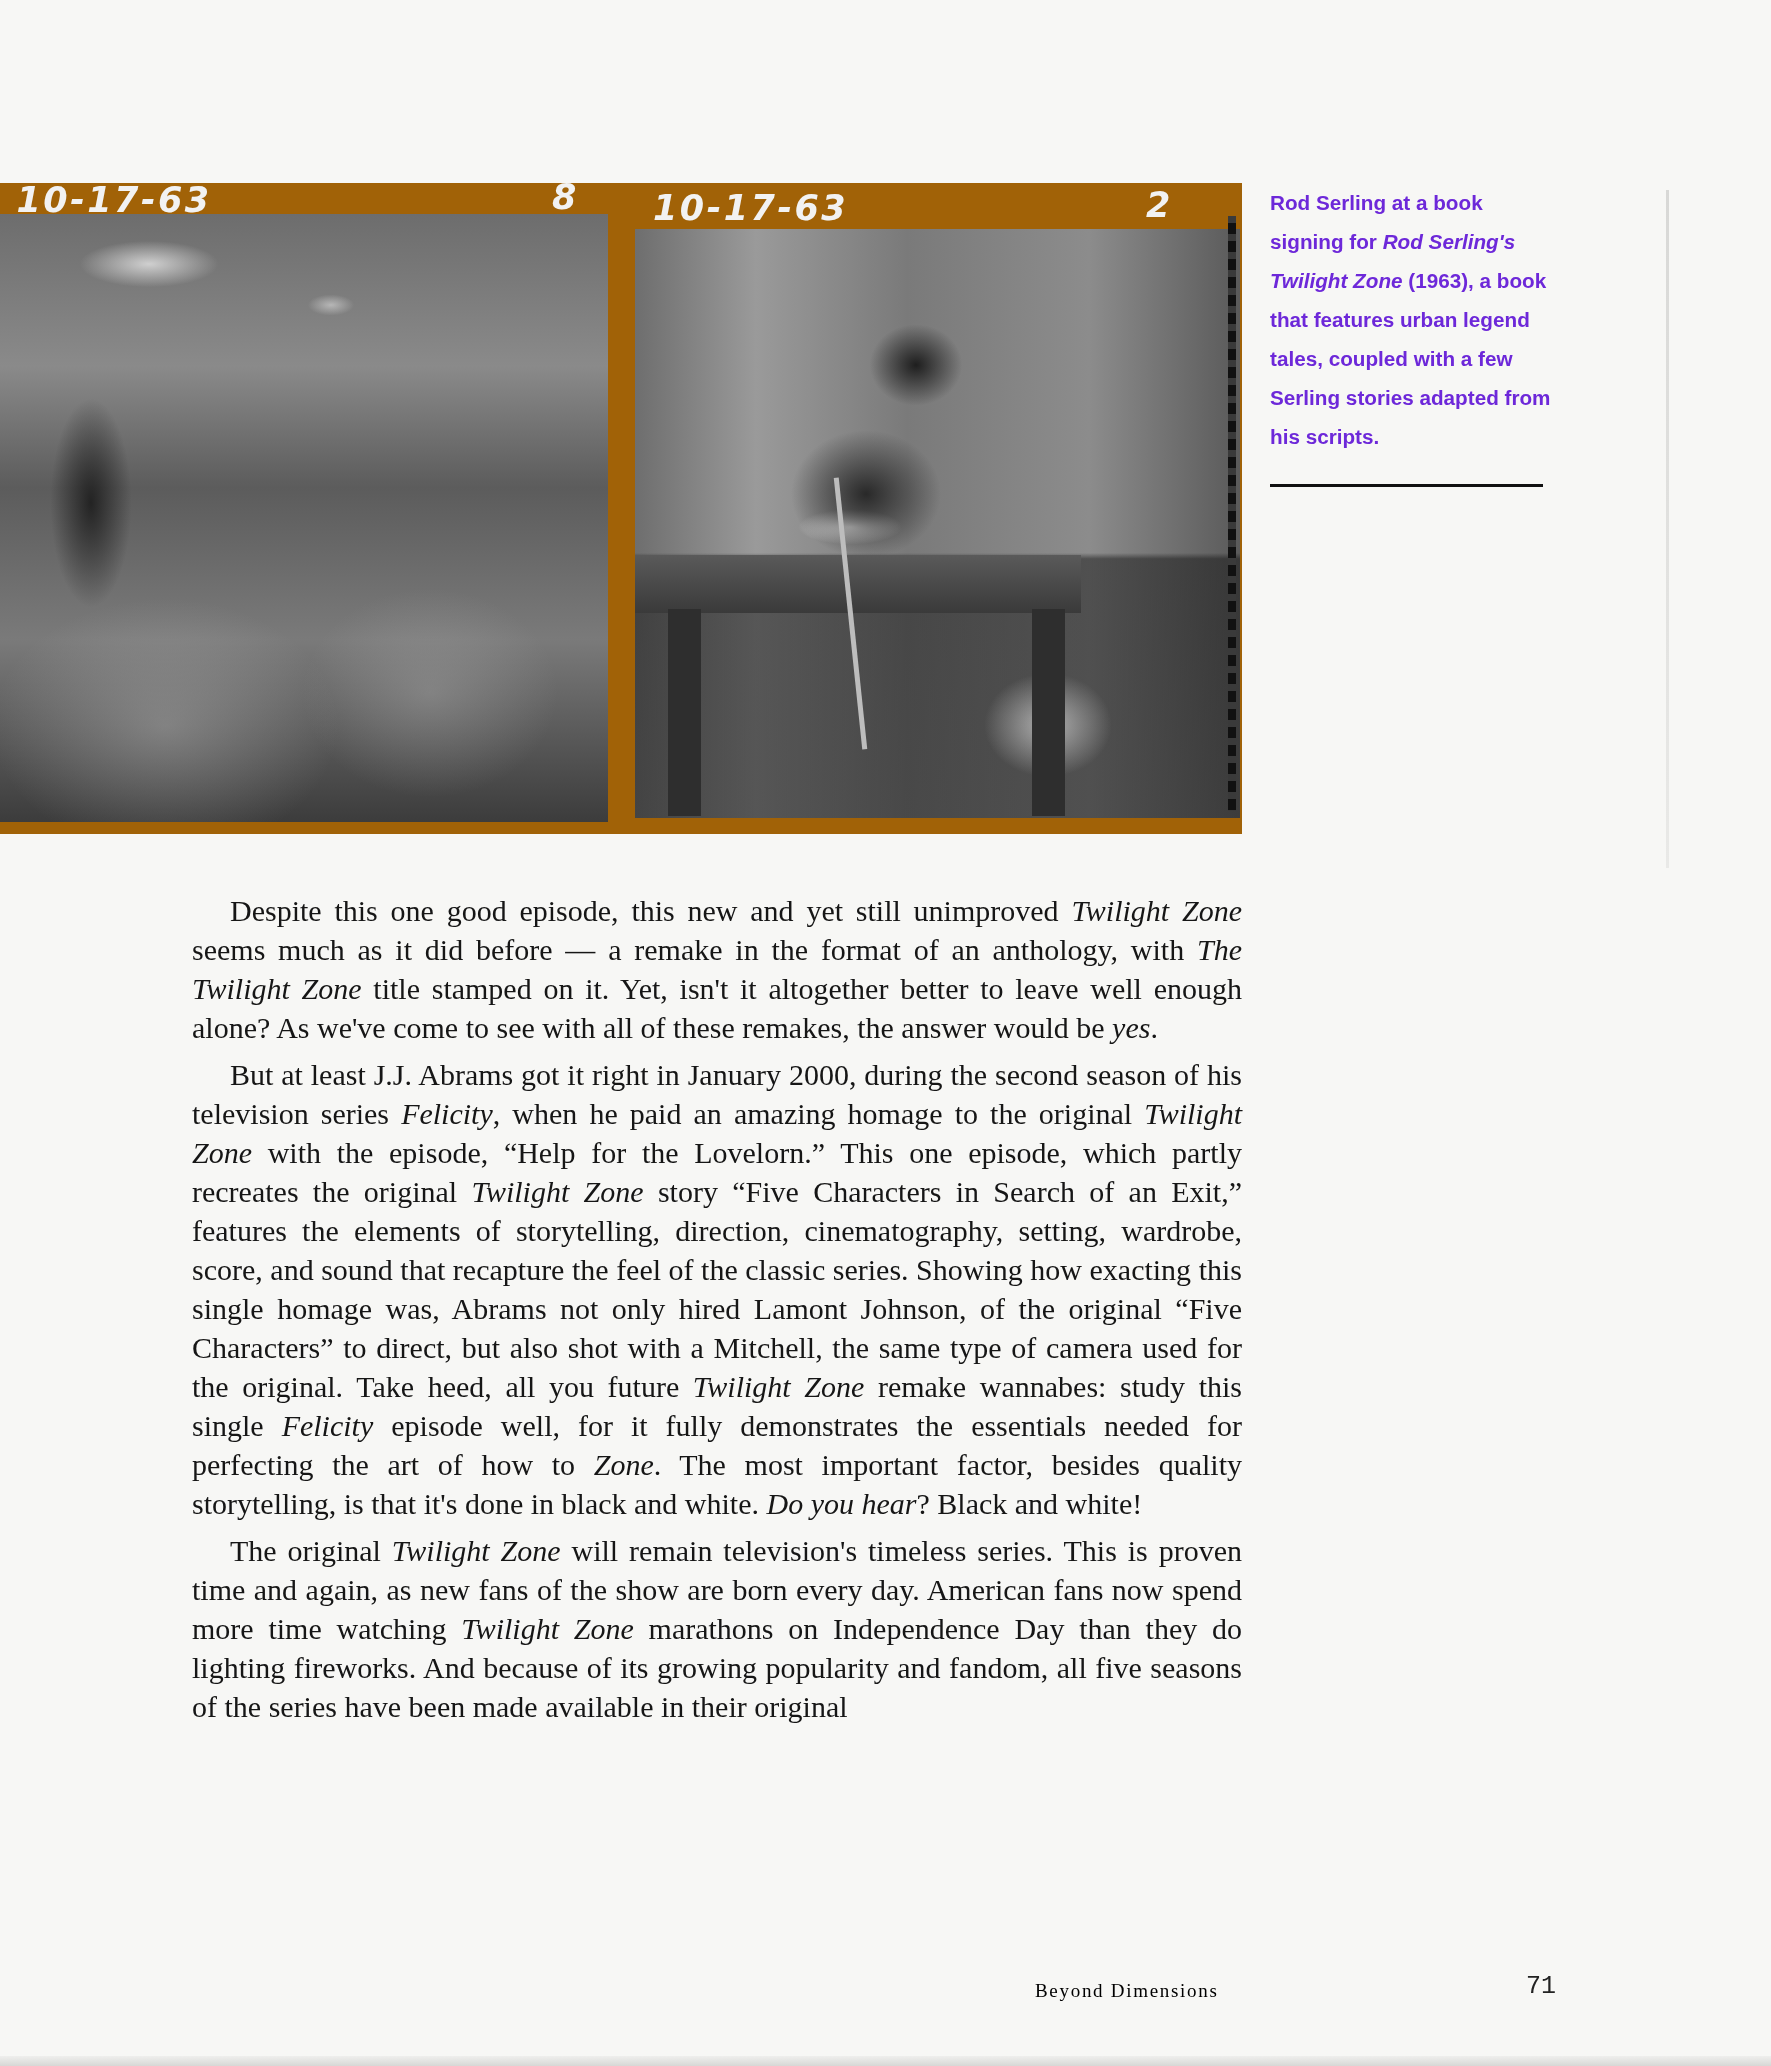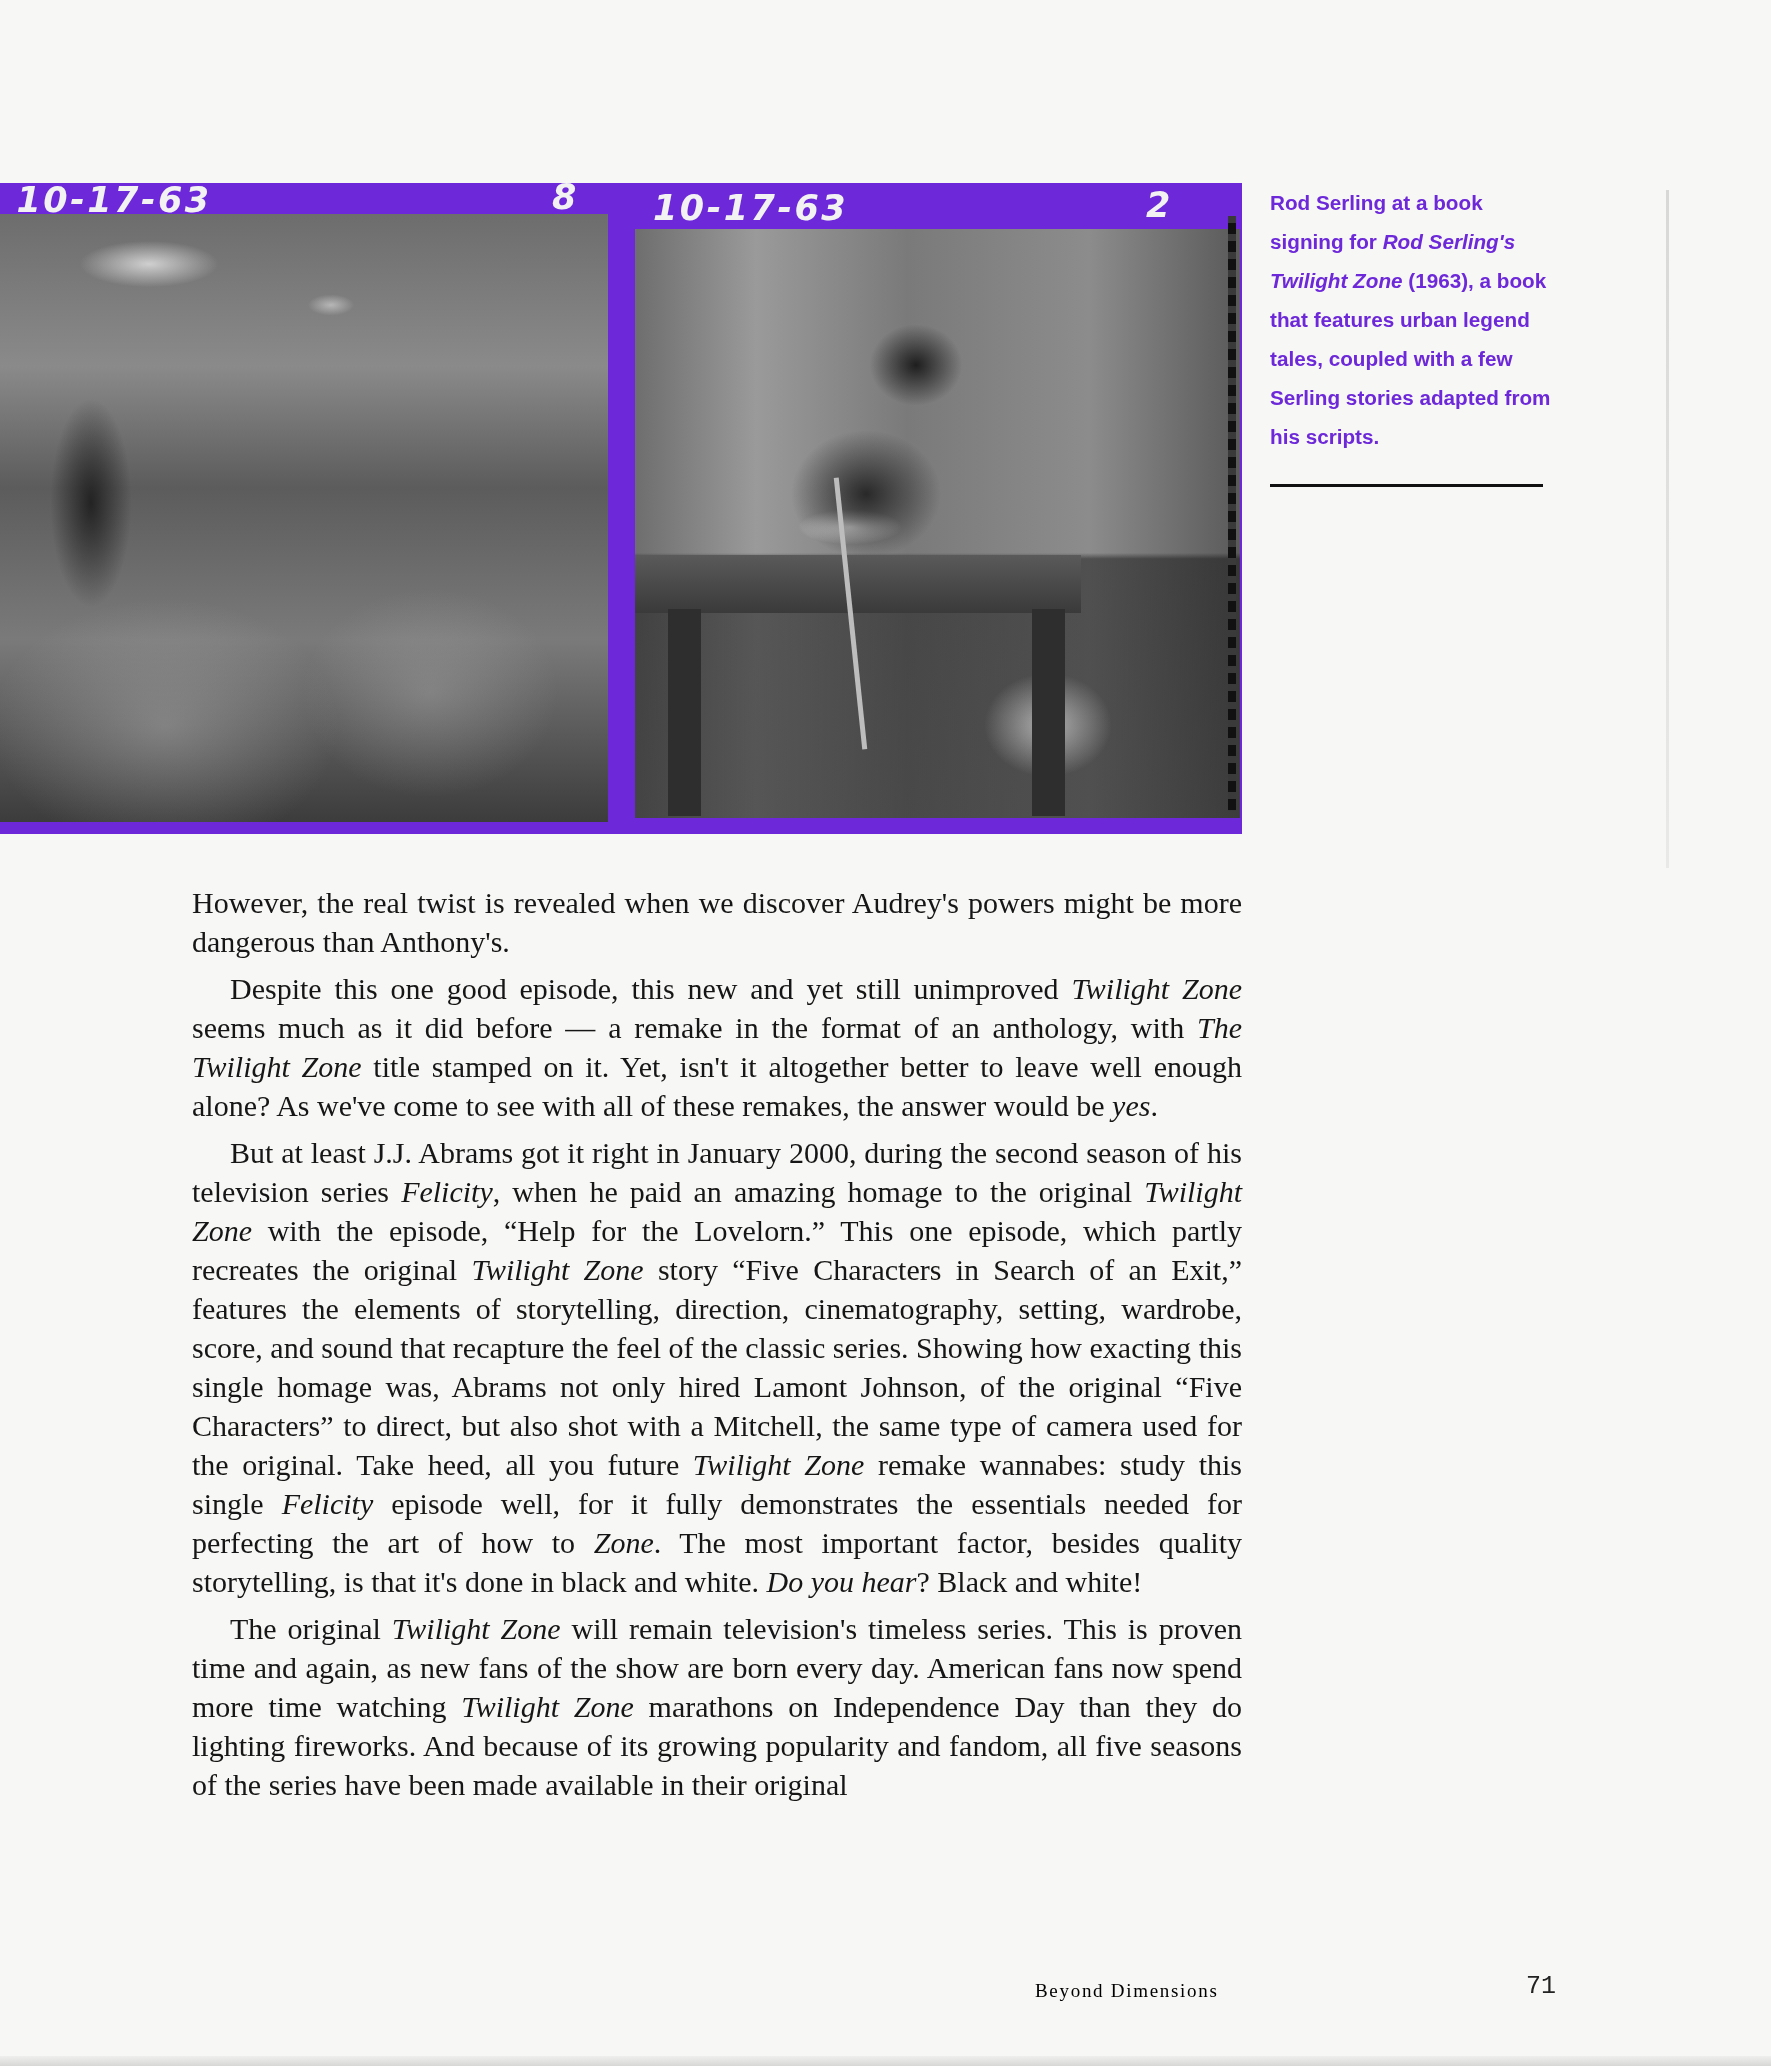--- a/index.html
+++ b/index.html
@@ -13,21 +13,21 @@
     position:absolute; left:1666px; top:190px; width:2.5px; height:678px;
     background:linear-gradient(#d8d8d6,#e9e9e7);
   }
   .bottom-edge {
     position:absolute; left:0; top:2056px; width:1771px; height:10px;
     background:linear-gradient(#efefed,#d7d7d5);
   }
   
   .contact-sheet {
     position:absolute; left:0; top:183px; width:1242px; height:651px;
-    background:#6d28d9;
+    background:#a16207;
   }
   .frame {
     position:absolute; overflow:hidden;
   }
   .frame-1 { left:0; top:31px; width:608px; height:608px;
     background:
       radial-gradient(ellipse 99px 33px at 149px 50px, rgba(230,230,230,.8), transparent 70%),
       radial-gradient(ellipse 33px 15px at 331px 91px, rgba(220,220,220,.6), transparent 70%),
       radial-gradient(ellipse 248px 182px at 165px 512px, rgba(200,200,200,.35), transparent 70%),
       radial-gradient(ellipse 182px 149px at 430px 479px, rgba(180,180,180,.35), transparent 70%),
@@ -107,21 +107,20 @@
   <span class="film-label fl-num-1">8</span>
   <span class="film-label fl-date-2">10-17-63</span>
   <span class="film-label fl-num-2">2</span>
   <div class="sprocket-edge"></div>
 </div>
 
 <div class="caption" id="caption"><span>Rod Serling at a book signing for </span><i>Rod Serling's Twilight Zone</i><span> (1963), a book that features urban legend tales, coupled with a few Serling stories adapted from his scripts.</span></div>
 <div class="caption-rule"></div>
 
 <div class="body-text" id="body">
-    <p><span>However, the real twist is revealed when we discover Audrey's powers might be more dangerous than Anthony's.</span></p>
     <p class="indent"><span>Despite this one good episode, this new and yet still unimproved </span><i>Twilight Zone</i><span> seems much as it did before — a remake in the format of an anthology, with </span><i>The Twilight Zone</i><span> title stamped on it. Yet, isn't it altogether better to leave well enough alone? As we've come to see with all of these remakes, the answer would be </span><i>yes</i><span>.</span></p>
     <p class="indent"><span>But at least J.J. Abrams got it right in January 2000, during the second season of his television series </span><i>Felicity</i><span>, when he paid an amazing homage to the original </span><i>Twilight Zone</i><span> with the episode, “Help for the Lovelorn.” This one episode, which partly recreates the original </span><i>Twilight Zone</i><span> story “Five Characters in Search of an Exit,” features the elements of storytelling, direction, cinematography, setting, wardrobe, score, and sound that recapture the feel of the classic series. Showing how exacting this single homage was, Abrams not only hired Lamont Johnson, of the original “Five Characters” to direct, but also shot with a Mitchell, the same type of camera used for the original. Take heed, all you future </span><i>Twilight Zone</i><span> remake wannabes: study this single </span><i>Felicity</i><span> episode well, for it fully demonstrates the essentials needed for perfecting the art of how to </span><i>Zone</i><span>. The most important factor, besides quality storytelling, is that it's done in black and white. </span><i>Do you hear</i><span>? Black and white!</span></p>
     <p class="indent"><span>The original </span><i>Twilight Zone</i><span> will remain television's timeless series. This is proven time and again, as new fans of the show are born every day. American fans now spend more time watching </span><i>Twilight Zone</i><span> marathons on Independence Day than they do lighting fireworks. And because of its growing popularity and fandom, all five seasons of the series have been made available in their original</span></p>
   </div>
 
 <div class="footer-title">Beyond Dimensions</div>
 <div class="page-number">71</div>
 
 <div class="bottom-edge"></div>
 

